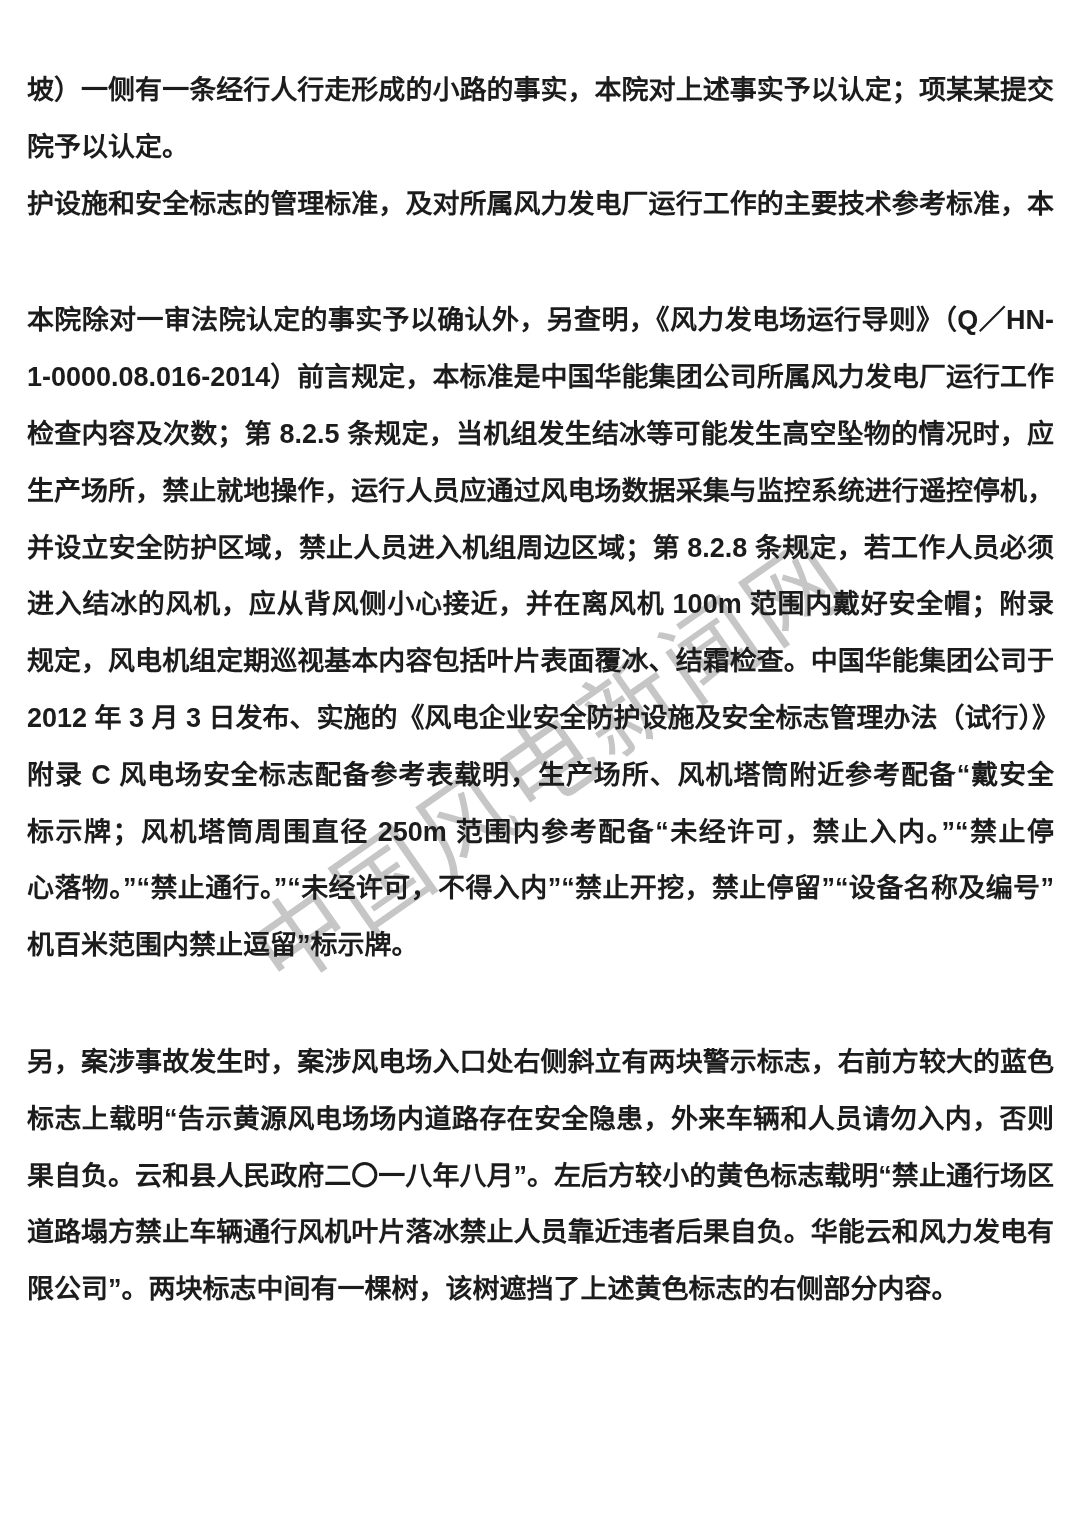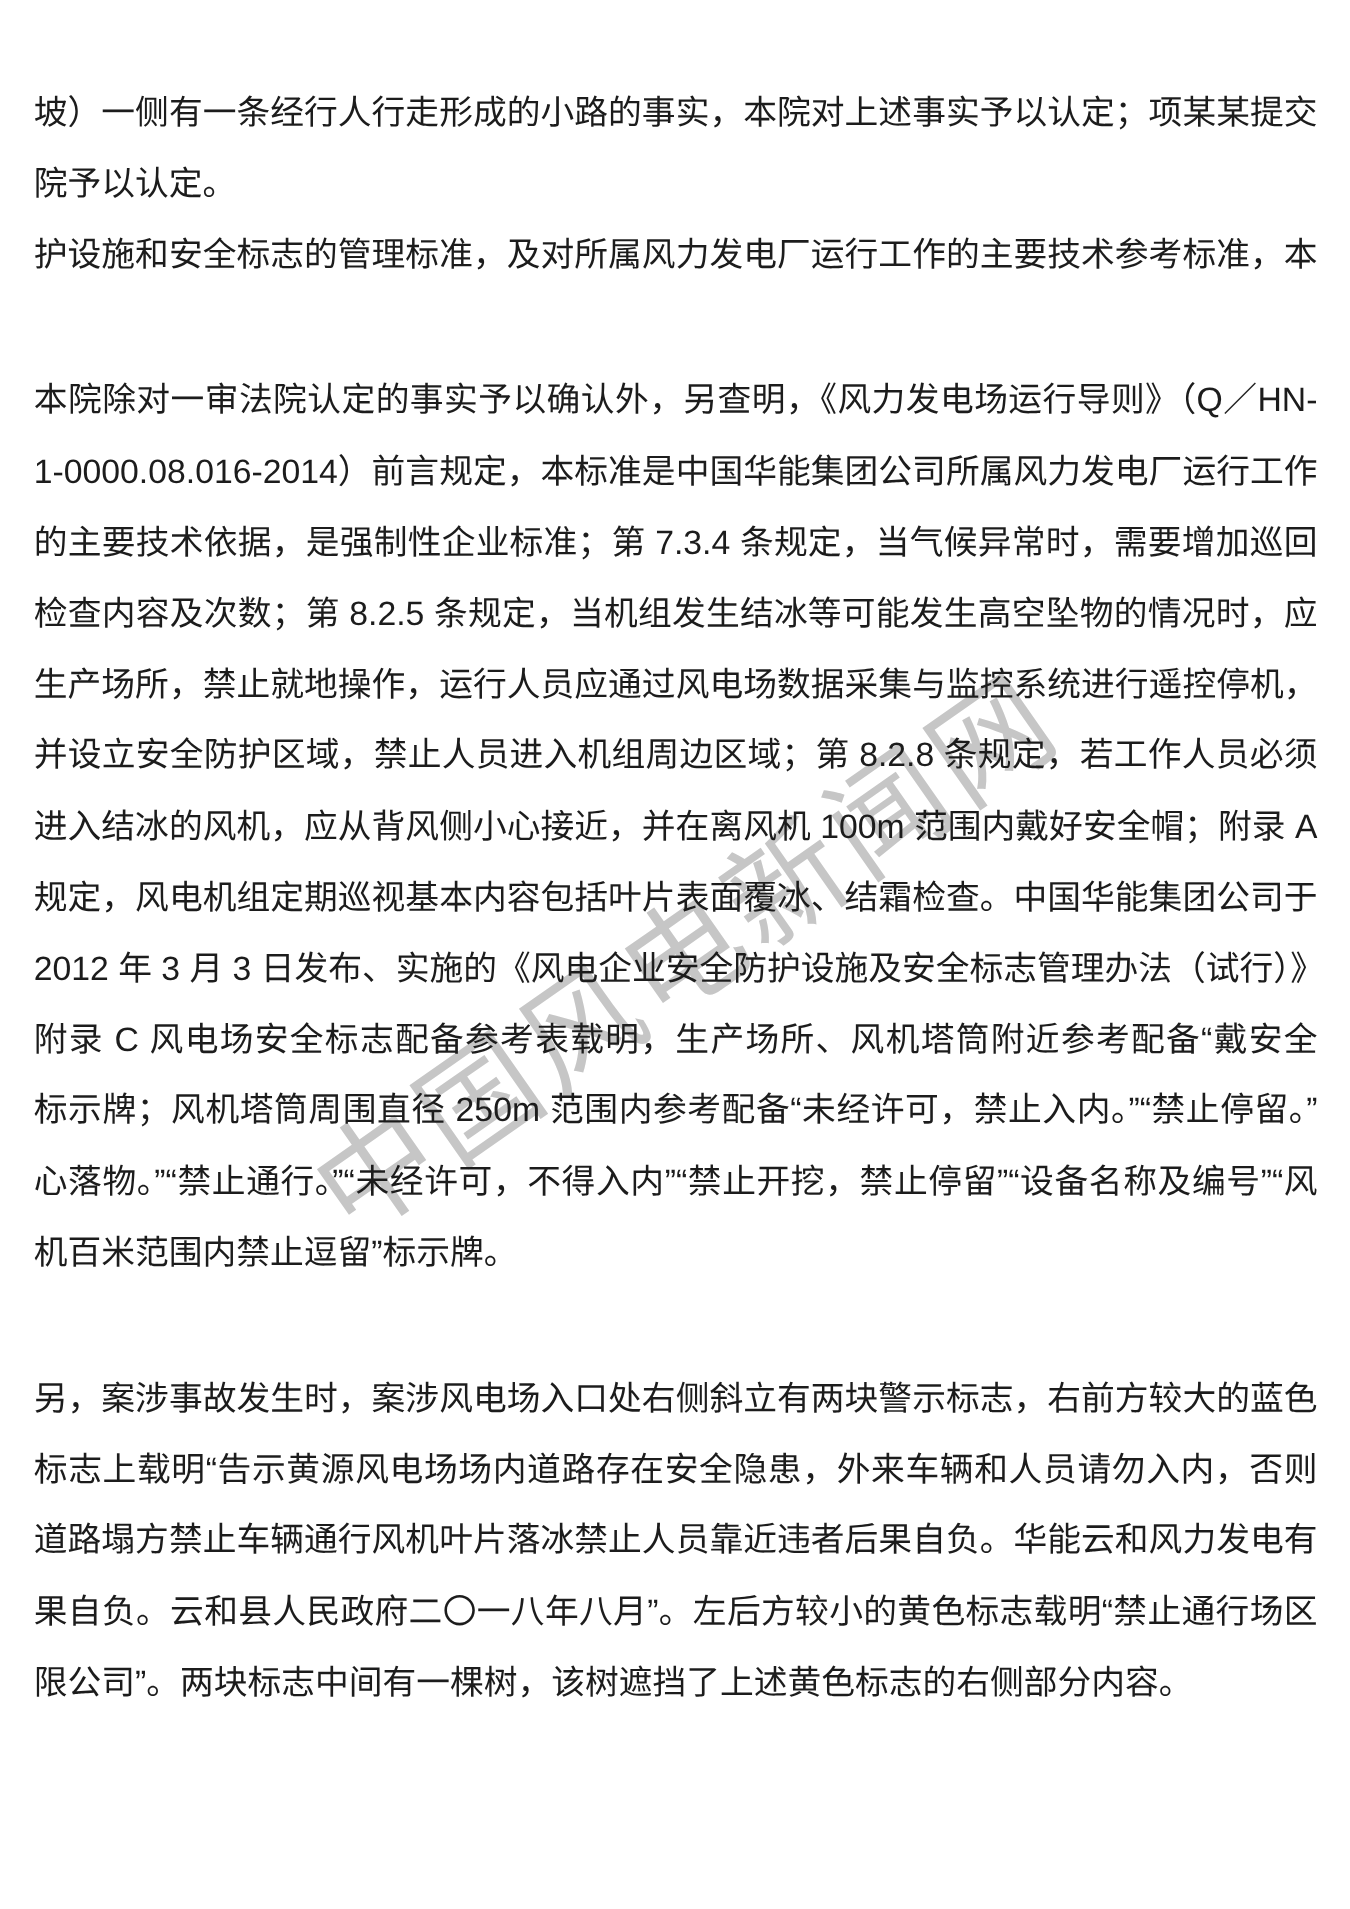--- a/index.html
+++ b/index.html
@@ -30,21 +30,21 @@
     user-select: none;
   }
   .doc-body {
     position: absolute;
     left: 27px;
     top: 62px;
     width: 1027px;
     z-index: 1;
     color: #1c1c1c;
     font-size: 27px;
-    font-weight: 400;
+    font-weight: 700;
   }
   .paragraph {
     margin: 0 0 60px 0;
   }
   .paragraph:last-child {
     margin-bottom: 0;
   }
   .line {
     line-height: 56.8px;
     height: 56.8px;
@@ -64,33 +64,32 @@
   <div class="watermark">中国风电新闻网</div>
   <div class="doc-body">
       <div class="paragraph">
         <div class="line">坡）一侧有一条经行人行走形成的小路的事实，本院对上述事实予以认定；项某某提交</div>
         <div class="line line-last">院予以认定。</div>
         <div class="line">护设施和安全标志的管理标准，及对所属风力发电厂运行工作的主要技术参考标准，本</div>
       </div>
       <div class="paragraph">
         <div class="line">本院除对一审法院认定的事实予以确认外，另查明，《风力发电场运行导则》（Q／HN-</div>
         <div class="line">1-0000.08.016-2014）前言规定，本标准是中国华能集团公司所属风力发电厂运行工作</div>
-        <div class="line">的主要技术依据，是强制性企业标准；第 7.3.4 条规定，当气候异常时，需要增加巡回</div>
         <div class="line">检查内容及次数；第 8.2.5 条规定，当机组发生结冰等可能发生高空坠物的情况时，应</div>
         <div class="line">生产场所，禁止就地操作，运行人员应通过风电场数据采集与监控系统进行遥控停机，</div>
         <div class="line">并设立安全防护区域，禁止人员进入机组周边区域；第 8.2.8 条规定，若工作人员必须</div>
         <div class="line">进入结冰的风机，应从背风侧小心接近，并在离风机 100m 范围内戴好安全帽；附录 A</div>
         <div class="line">规定，风电机组定期巡视基本内容包括叶片表面覆冰、结霜检查。中国华能集团公司于</div>
         <div class="line">2012 年 3 月 3 日发布、实施的《风电企业安全防护设施及安全标志管理办法（试行）》</div>
         <div class="line">附录 C 风电场安全标志配备参考表载明，生产场所、风机塔筒附近参考配备“戴安全帽。”</div>
         <div class="line">标示牌；风机塔筒周围直径 250m 范围内参考配备“未经许可，禁止入内。”“禁止停留。”“当</div>
         <div class="line">心落物。”“禁止通行。”“未经许可，不得入内”“禁止开挖，禁止停留”“设备名称及编号”“风</div>
         <div class="line line-last">机百米范围内禁止逗留”标示牌。</div>
       </div>
       <div class="paragraph">
         <div class="line">另，案涉事故发生时，案涉风电场入口处右侧斜立有两块警示标志，右前方较大的蓝色</div>
         <div class="line">标志上载明“告示黄源风电场场内道路存在安全隐患，外来车辆和人员请勿入内，否则后</div>
+        <div class="line">果自负。云和县人民政府二〇一八年八月”。左后方较小的黄色标志载明“禁止通行场区</div>
         <div class="line">道路塌方禁止车辆通行风机叶片落冰禁止人员靠近违者后果自负。华能云和风力发电有</div>
-        <div class="line">果自负。云和县人民政府二〇一八年八月”。左后方较小的黄色标志载明“禁止通行场区</div>
         <div class="line line-last">限公司”。两块标志中间有一棵树，该树遮挡了上述黄色标志的右侧部分内容。</div>
       </div>
     </div>
 </div>
 
 </body></html>

